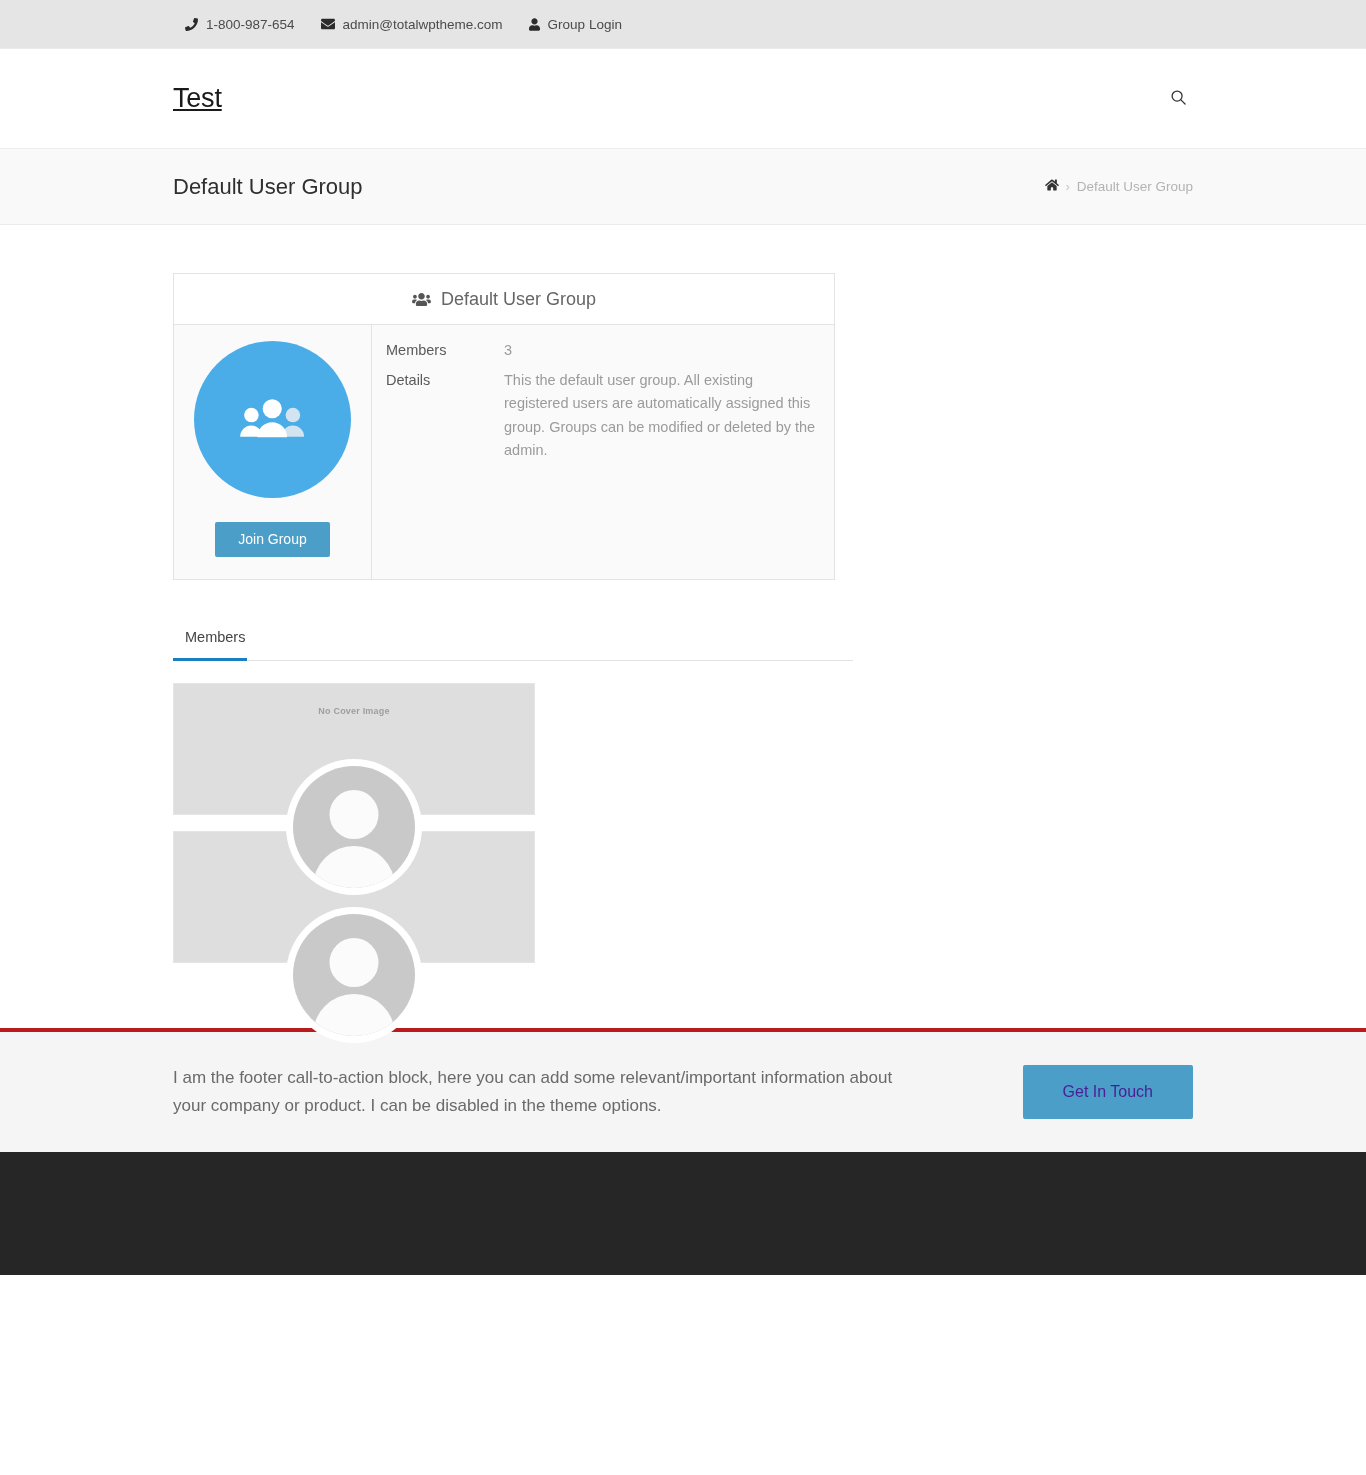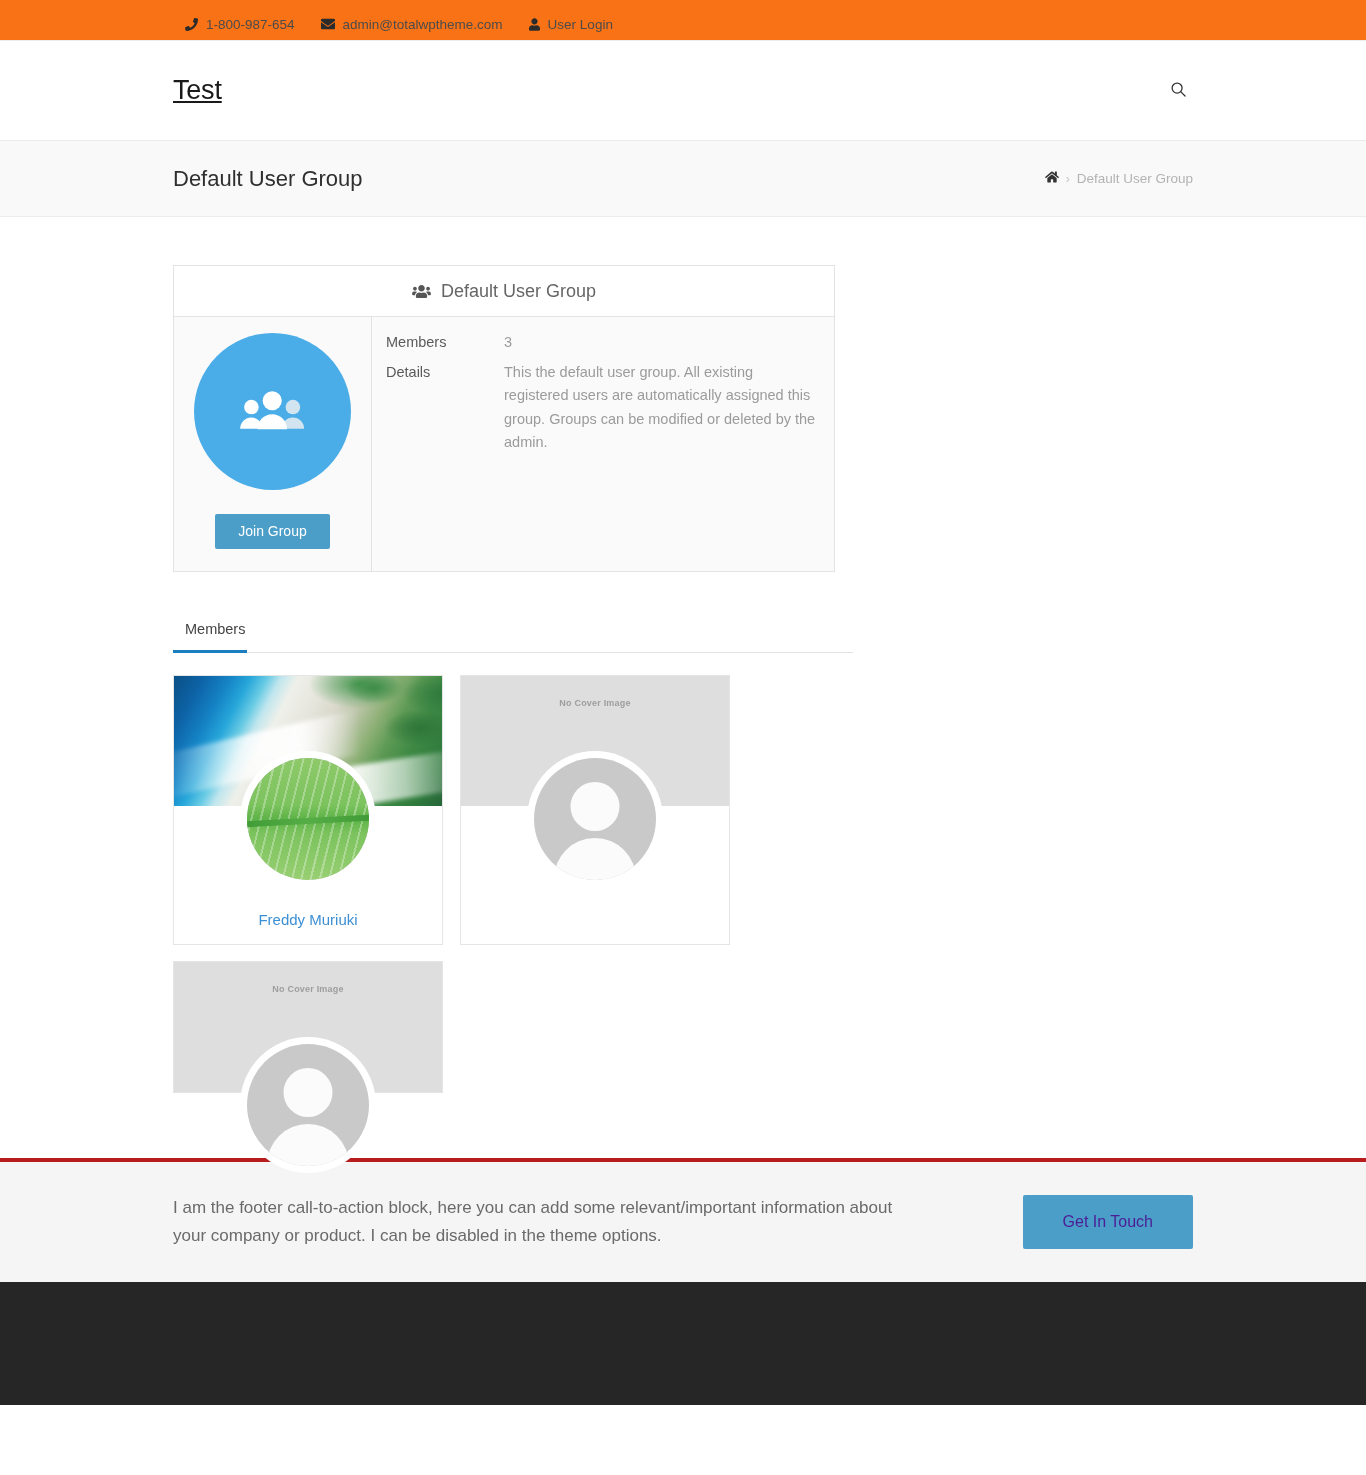--- a/index.html
+++ b/index.html
@@ -10,23 +10,23 @@
     font-family: "Liberation Sans", sans-serif;
     color: #555555;
   }
 
   .page { width: 1366px; position: relative; }
 
   .container { width: 1020px; margin: 0 auto; position: relative; }
 
   
   .topbar {
-    height: 41px;
+    height: 49px;
     border-bottom: 1px solid #ececec;
-    background: #f97316;
+    background: #e5e5e5;
   }
   .topbar-inner {
     height: 48px;
     display: flex;
     align-items: center;
     gap: 26px;
     padding-left: 12px;
   }
   .topbar-item {
     display: flex;
@@ -173,21 +173,21 @@
 
   
   .member-grid {
     margin-top: 22px;
     display: flex;
     flex-wrap: wrap;
     gap: 16px 17px;
     width: 680px;
   }
   .member-card {
-    width: 270px;
+    width: 362px;
     border: 1px solid #e5e5e5;
     background: #fff;
     position: relative;
   }
   .cover {
     height: 130px;
     background: #dedede;
     position: relative;
     overflow: hidden;
   }
@@ -361,21 +361,21 @@
               </svg>
           </span>
           <span>admin@totalwptheme.com</span>
         </a>
         <a class="topbar-item" href="#">
           <span class="ti">
             <svg width="11" height="13" viewBox="0 0 448 512" fill="currentColor">
                 <path d="M224 256c70.7 0 128-57.3 128-128S294.7 0 224 0 96 57.3 96 128s57.3 128 128 128zm89.6 32h-16.7c-22.2 10.2-46.9 16-72.9 16s-50.6-5.8-72.9-16h-16.7C60.2 288 0 348.2 0 422.4V464c0 26.5 21.5 48 48 48h352c26.5 0 48-21.5 48-48v-41.6c0-74.2-60.2-134.4-134.4-134.4z"></path>
               </svg>
           </span>
-          <span>User Login</span>
+          <span>Group Login</span>
         </a>
       </div>
     </div>
   </div>
 
   <div class="header">
     <div class="container">
       <div class="header-inner">
         <a class="site-title" href="#">Test</a>
         <button class="search-btn">
@@ -453,35 +453,20 @@
           </div>
         </div>
       </div>
 
       <div class="tabs">
         <a class="tab active" href="#">Members</a>
       </div>
 
       <div class="member-grid">
 
-        <div class="member-card">
-          <div class="cover">
-            <div class="cover-beach"></div>
-          </div>
-          <div class="member-avatar-wrap">
-            <div class="member-avatar">
-              <div class="avatar-leaf">
-                  <div class="spine"></div>
-                </div>
-            </div>
-          </div>
-          <div class="member-name-row">
-            <a class="member-name" href="#">Freddy Muriuki</a>
-          </div>
-        </div>
 
         <div class="member-card">
           <div class="cover">
             <div class="cover-label">No Cover Image</div>
           </div>
           <div class="member-avatar-wrap">
             <div class="member-avatar">
               <div class="avatar-person">
                 <span class="ahead"></span>
                   <span class="abody"></span>

